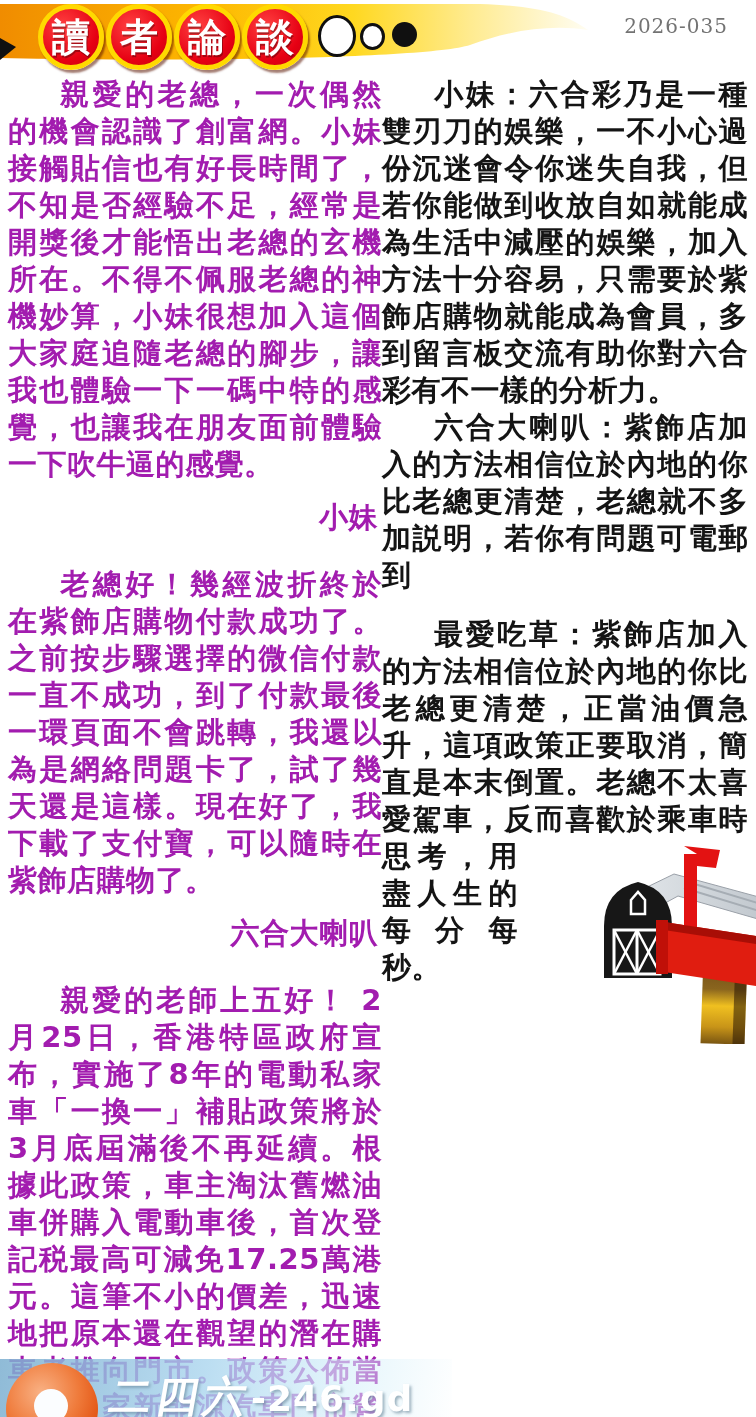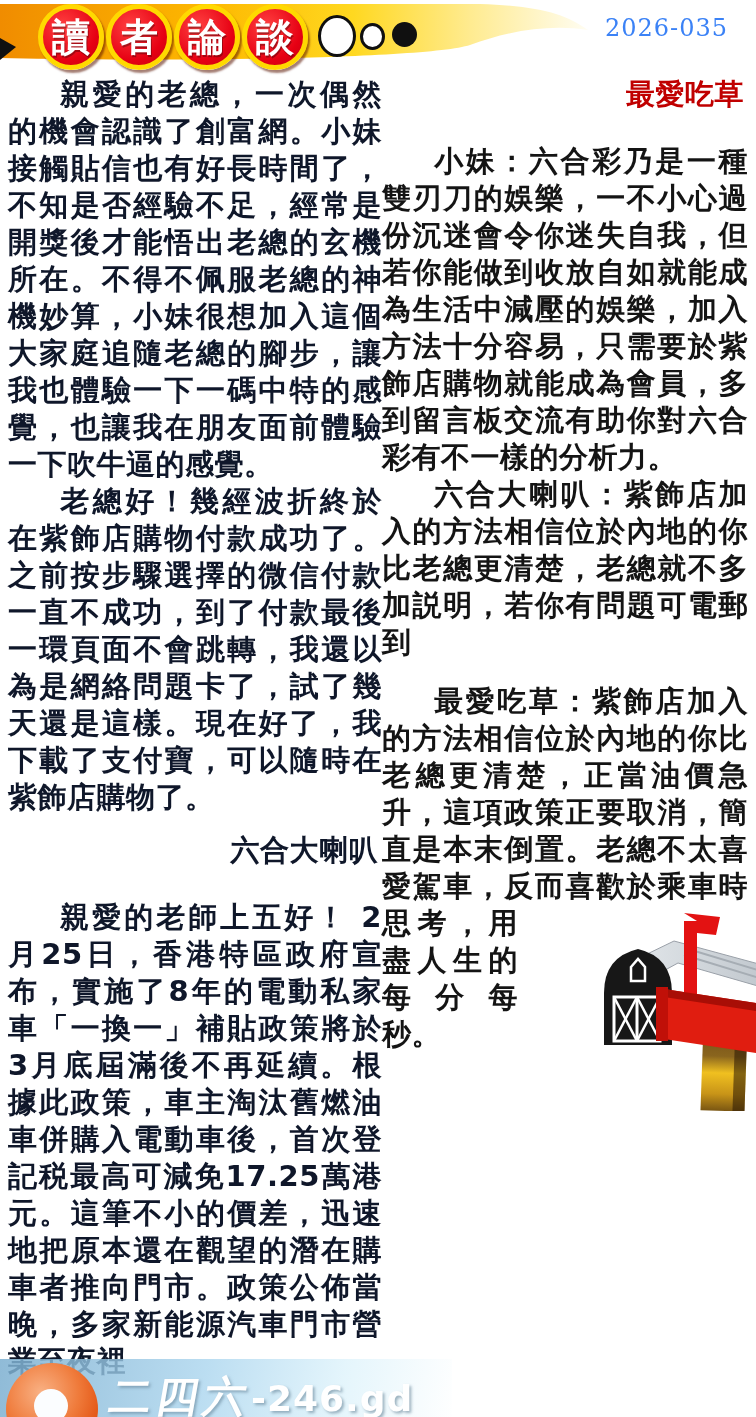--- a/index.html
+++ b/index.html
@@ -15,34 +15,34 @@
     background: radial-gradient(circle at 35% 30%, #ff4040, #e60013 65%, #c40010);
     border:5px solid #ffd900;
     box-shadow: 2px 3px 2px rgba(90,20,0,.55);
     color:#ffffff; font-weight:900; font-size:38px; line-height:56px;
     text-align:center; text-shadow:1px 2px 0 rgba(0,0,0,.3);
   }
   .dot-outline { position:absolute; background:#fff; border:3px solid #101010; border-radius:50%; }
   .dot-filled  { position:absolute; background:#101010; border-radius:50%; }
   #issue-number {
     position:absolute; right:28px; top:14px; font-family:"DejaVu Serif", serif;
-    font-size:24px; color:#3b82f6; letter-spacing:1px;
+    font-size:20px; color:#737373; letter-spacing:1px;
   }
 
   
   .col {
     position:absolute; top:76px; font-weight:700; font-size:29px; line-height:37px;
     text-align:justify; text-justify:inter-character; word-break:break-all;
     letter-spacing:0.5px;
   }
   #col-left  { left:8px;  width:374px; color:#941402; }
   #col-right { left:382px; width:366px; color:#941402; }
   .indent { text-indent:1.8em; }
   .sig { text-align:right; padding-right:4px; }
-  .red   { color:#0f172a; }
+  .red   { color:#a21caf; }
   .sigred{ color:#c00000; }
   .black { color:#141414; }
 
   .m-sig-top { margin-top:16px; }
   .m-after-sig { margin-bottom:30px; }
   .m-para { }
   .email-gap { height:22px; }
   .m-tail { margin-bottom:30px; }
 
   
@@ -97,27 +97,27 @@
 
     <span class="dot-outline" style="left:318px; top:15px; width:32px; height:36px;"></span>
     <span class="dot-outline" style="left:360px; top:23px; width:19px; height:21px;"></span>
     <span class="dot-filled" style="left:392px; top:22px; width:25px; height:25px;"></span>
 
     <div id="issue-number">2026-035</div>
   </div>
 
   <div id="col-left" class="col">
     <div class="red indent">親愛的老總，一次偶然的機會認識了創富網。小妹接觸貼信也有好長時間了，不知是否經驗不足，經常是開獎後才能悟出老總的玄機所在。不得不佩服老總的神機妙算，小妹很想加入這個大家庭追隨老總的腳步，讓我也體驗一下一碼中特的感覺，也讓我在朋友面前體驗一下吹牛逼的感覺。</div>
+    <div class="sig red m-sig-top m-after-sig">小妹</div>
     <div class="red indent">老總好！幾經波折終於在紫飾店購物付款成功了。之前按步驟選擇的微信付款一直不成功，到了付款最後一環頁面不會跳轉，我還以為是網絡問題卡了，試了幾天還是這樣。現在好了，我下載了支付寶，可以隨時在紫飾店購物了。</div>
     <div class="sig red m-sig-top m-after-sig">六合大喇叭</div>
     <div class="red indent">親愛的老師上五好！ 2月25日，香港特區政府宣布，實施了8年的電動私家車「一換一」補貼政策將於3月底屆滿後不再延續。根據此政策，車主淘汰舊燃油車併購入電動車後，首次登記税最高可減免17.25萬港元。這筆不小的價差，迅速地把原本還在觀望的潛在購車者推向門市。政策公佈當晚，多家新能源汽車門市營業至夜裡</div>
   </div>
 
   <div id="col-right" class="col">
-    <div class="sig sigred m-after-sig">最愛吃草</div>
 
     <div class="black indent m-para">小妹：六合彩乃是一種雙刃刀的娛樂，一不小心過份沉迷會令你迷失自我，但若你能做到收放自如就能成為生活中減壓的娛樂，加入方法十分容易，只需要於紫飾店購物就能成為會員，多到留言板交流有助你對六合彩有不一樣的分析力。</div>
 
     <div class="black indent">六合大喇叭：紫飾店加入的方法相信位於內地的你比老總更清楚，老總就不多加説明，若你有問題可電郵到</div>
     <div class="email-gap"></div>
 
     <div class="black indent">
       <span>最愛吃草：紫飾店加入的方法相信位於內地的你比老總更清楚，正當油價急升，這項政策正要取消，簡直是本末倒置。老總不太喜愛駕車，反而喜歡</span><span class="mailbox-float"><svg width="224" height="204" viewBox="0 0 224 204">
         <defs>
           <linearGradient id="postG" x1="0" y1="0" x2="0" y2="1">

